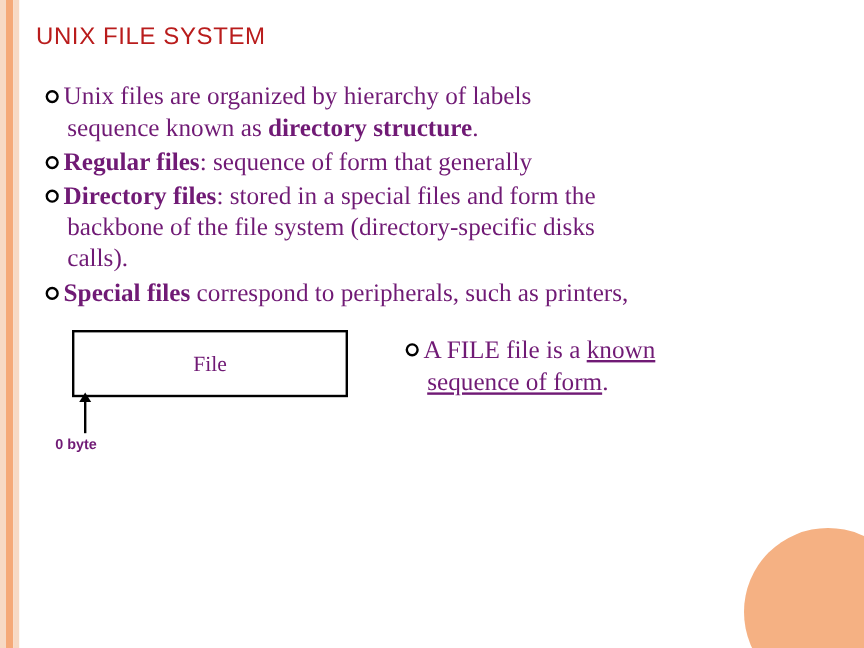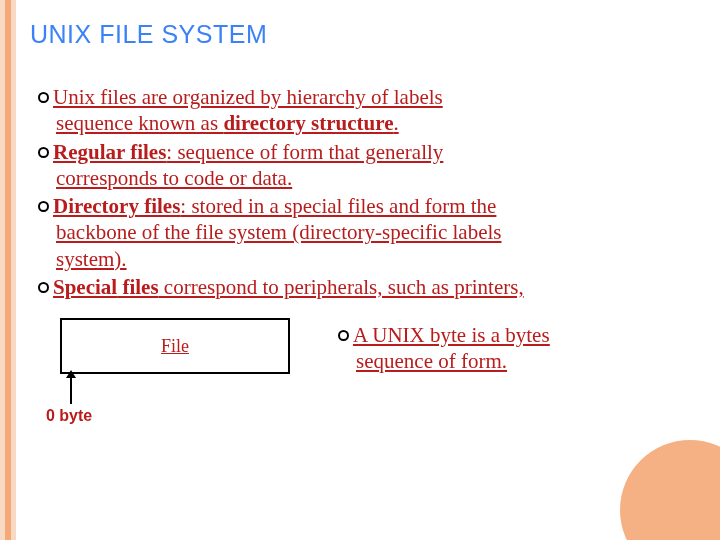--- a/index.html
+++ b/index.html
@@ -31,32 +31,31 @@
     background: #f5b183;
   }
   .content {
     position: absolute;
     left: 30px;
     top: 20px;
     width: 670px;
   }
   .title {
     font-family: Arial, Helvetica, sans-serif;
-    font-size: 25px;
+    font-size: 20px;
     font-weight: 400;
-    color: #3b82f6;
+    color: #b91c1c;
     letter-spacing: 0.5px;
-    margin-bottom: 35px;
+    margin-bottom: 24px;
   }
   .body-text {
     font-size: 21px;
-    color: #b91c1c;
+    color: #701a75;
     line-height: 1.25;
     padding-left: 8px;
-    text-decoration: underline;
   }
   .bullet-item { margin-bottom: 2px; }
   .ring {
     display: inline-block;
     width: 11px; height: 11px;
     border: 2px solid #000;
     border-radius: 50%;
     vertical-align: 1px;
     margin-right: 4px;
   }
@@ -95,21 +94,21 @@
     content: "";
     position: absolute;
     top: -6px; left: -4px;
     border-left: 5px solid transparent;
     border-right: 5px solid transparent;
     border-bottom: 8px solid #000;
   }
   .zero-byte {
     font-family: Arial, Helvetica, sans-serif;
     font-weight: bold;
-    font-size: 16px;
+    font-size: 12px;
     position: absolute;
     left: 8px;
     top: 88px;
   }
   .bottom-bullet {
     font-size: 21px;
     line-height: 1.25;
     width: 360px;
   }
   u { text-decoration: underline; }
@@ -130,39 +129,38 @@
 
   <div class="body-text">
 
     <div class="bullet-item">
       <span class="ring"></span><span>Unix files are organized by hierarchy of labels</span>
       <span class="indent"><span>sequence known as </span><b>directory structure</b><span>.</span></span>
     </div>
 
     <div class="bullet-item">
       <span class="ring"></span><b>Regular</b><b> files</b><span>: sequence of form that generally</span>
-      <span class="indent">corresponds to code or data.</span>
     </div>
 
     <div class="bullet-item">
       <span class="ring"></span><b>Directory</b><b> files</b><span>: stored in a special files and form the</span>
-      <span class="indent">backbone of the file system (directory-specific labels</span>
-      <span class="indent">system).</span>
+      <span class="indent">backbone of the file system (directory-specific disks</span>
+      <span class="indent">calls).</span>
     </div>
 
     <div class="bullet-item">
       <span class="ring"></span><b>Special</b><b> files</b><span> correspond to peripherals, such as printers,</span>
     </div>
 
     <div class="bottom-row">
       <div class="file-box-wrap">
         <div class="file-box">File</div>
         <div class="arrow"></div>
         <div class="zero-byte">0 byte</div>
       </div>
       <div class="bottom-bullet">
-        <span class="ring"></span><span>A UNIX byte is a </span><u>bytes</u><br>
+        <span class="ring"></span><span>A FILE file is a </span><u>known</u><br>
         <span style="padding-left:18px;"><u>sequence of form</u><span>.</span></span>
       </div>
     </div>
 
   </div>
 </div>
 
 </body></html>

